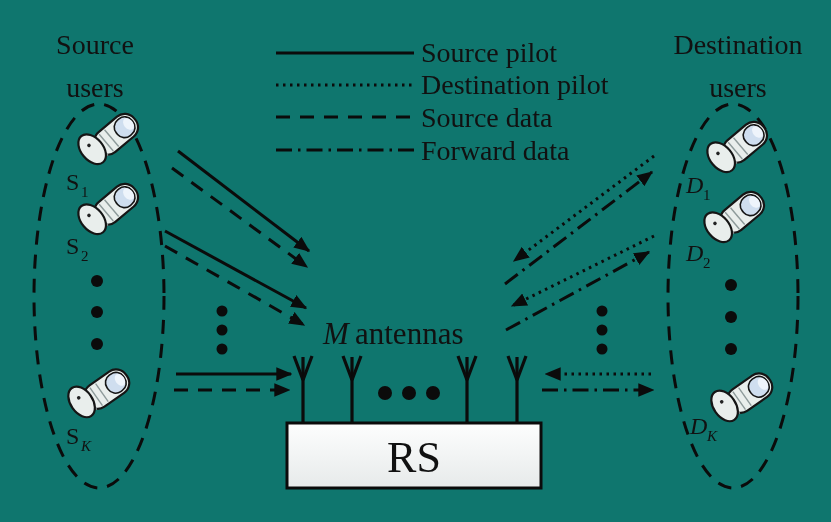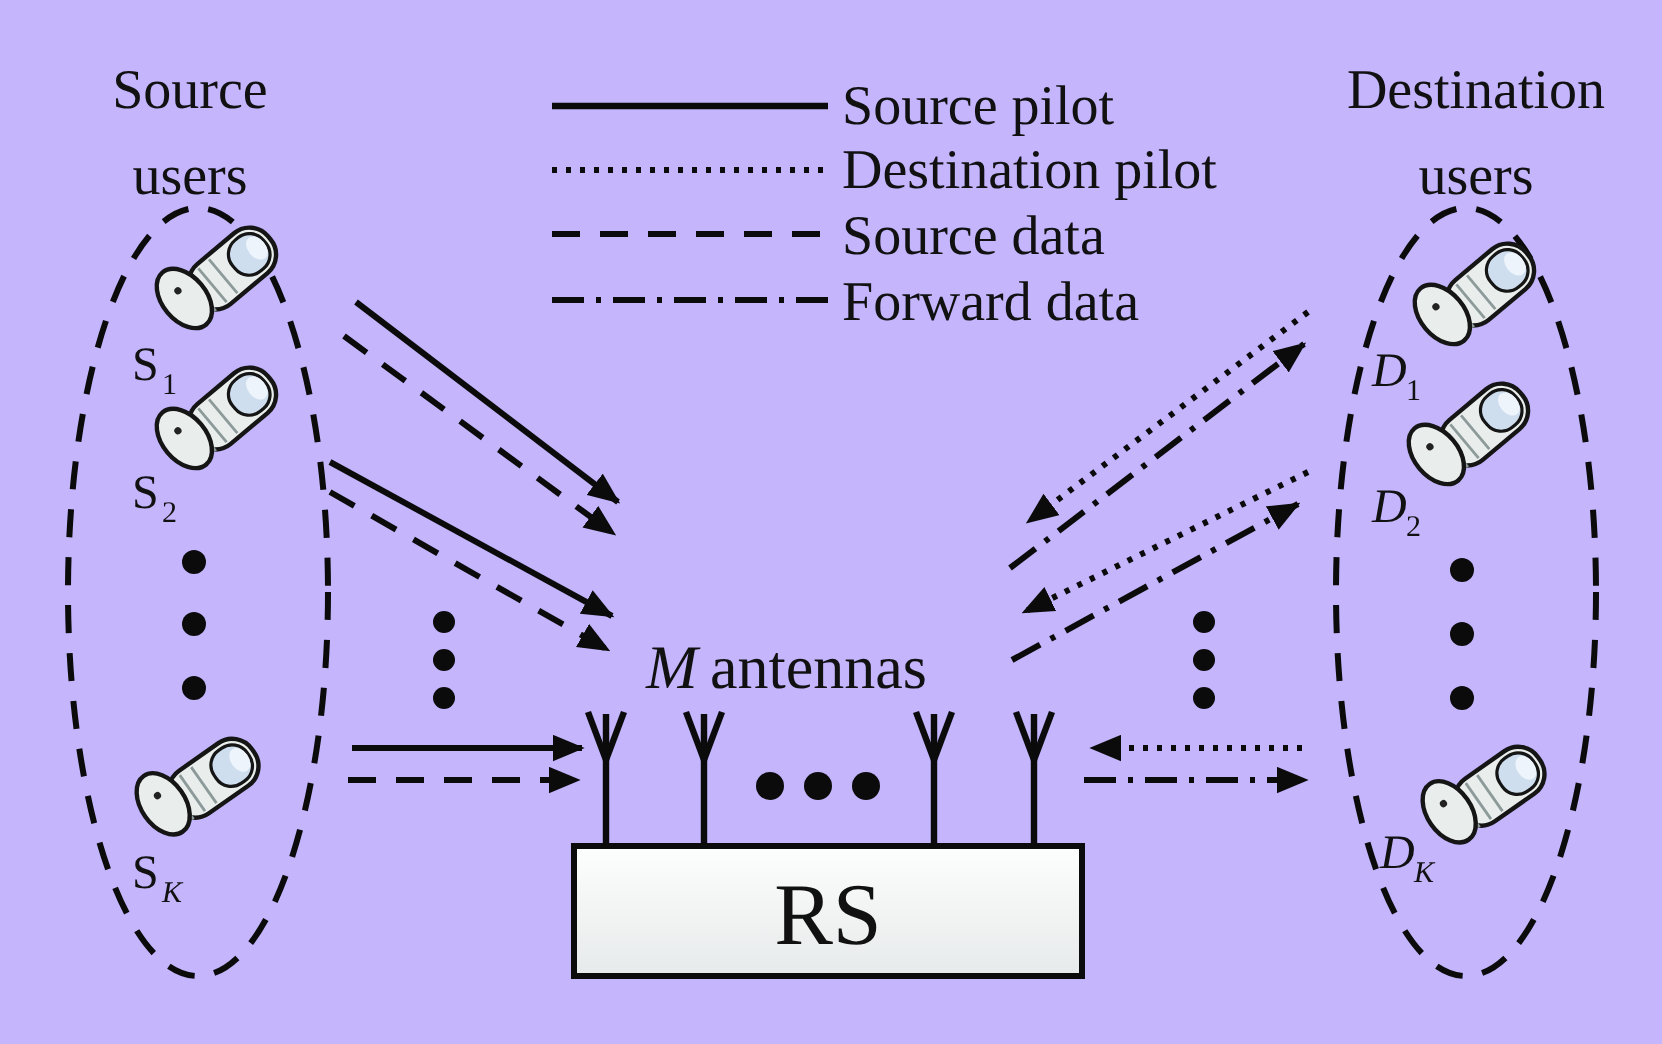--- a/index.html
+++ b/index.html
@@ -1,19 +1,19 @@
 <!DOCTYPE html>
 <html><head>
 <meta charset="utf-8">
 <style>
   html, body { margin: 0; padding: 0; background: #ffffff; }
   .stage {
     position: relative;
     width: 831px; height: 522px;
-    background: #c4b5fd;
+    background: #0f766e;
     font-family: "Liberation Serif", "DejaVu Serif", serif;
     overflow: hidden;
   }
   svg text { fill: #111111; }
   .title-text { font-size: 28px; }
   .legend-text { font-size: 28px; }
   .antenna-text { font-size: 31px; }
   .rs-text { font-size: 44px; }
   .user-label { font-size: 24px; }
   .user-sub { font-size: 15px; }

